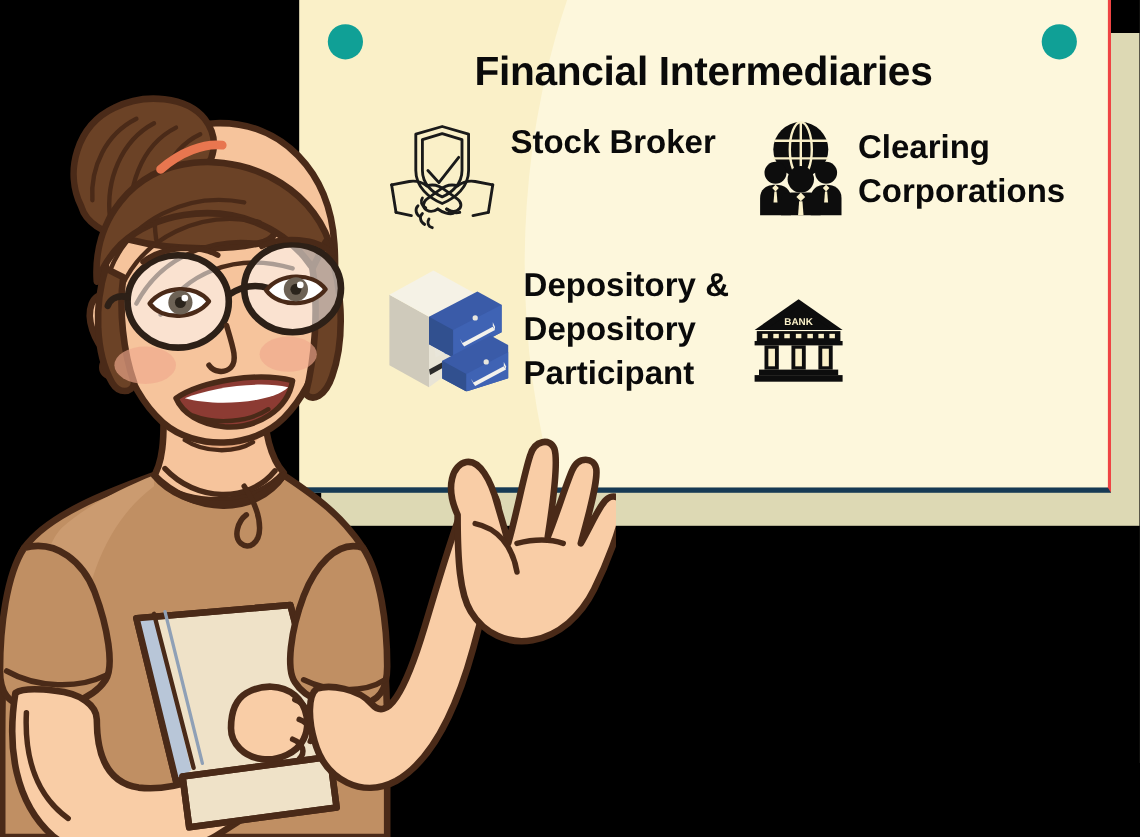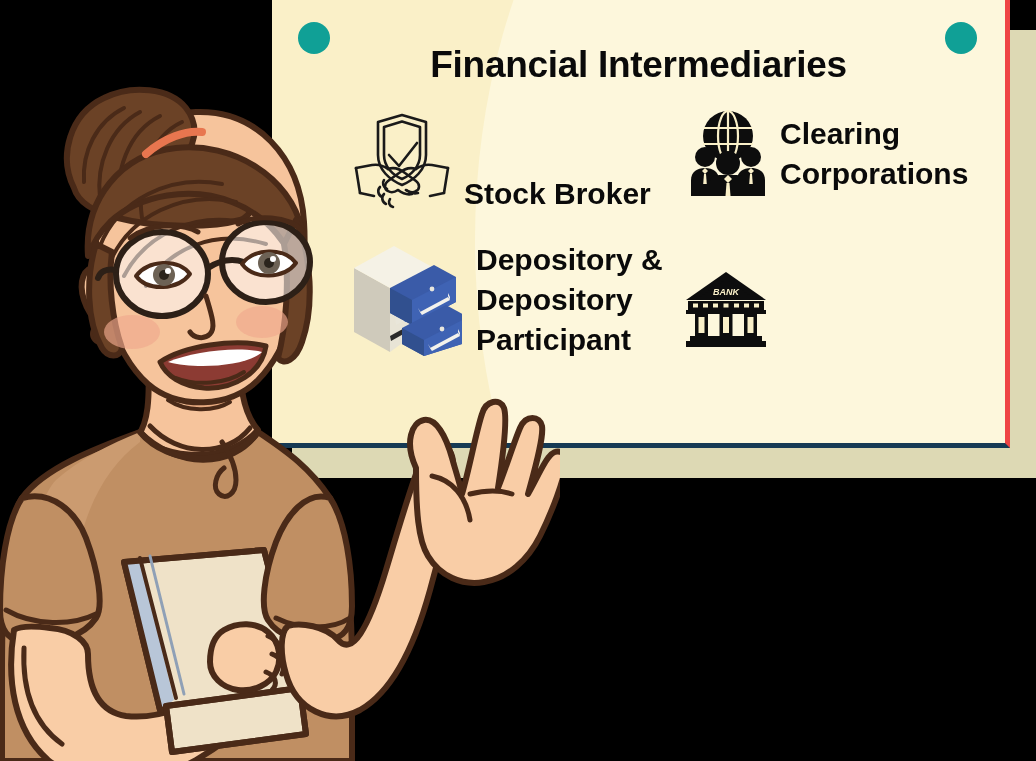--- a/index.html
+++ b/index.html
@@ -30,21 +30,21 @@
     height: 448px;
     background: #ddd9b4;
   }
   .board {
     position: absolute;
     left: 272px;
     top: 0px;
     width: 738px;
     height: 448px;
     background: #faf0c8;
-    border-right: 5px solid #ef4444;
+    border-right: 3px solid #ef4444;
     border-bottom: 5px solid #163a54;
     box-sizing: border-box;
     overflow: hidden;
   }
   .board-swoosh {
     position: absolute;
     right: -210px;
     top: -300px;
     width: 740px;
     height: 1080px;
@@ -83,39 +83,39 @@
   .items {
     position: absolute;
     left: 0;
     top: 108px;
     width: 100%;
     height: 300px;
   }
   .item {
     position: absolute;
     display: flex;
-    align-items: flex-end;
+    align-items: flex-start;
     gap: 14px;
   }
   .item-label {
     font-size: 30px;
     font-weight: bold;
     color: #0a0a0a;
     line-height: 1.33;
     white-space: pre-line;
   }
   .item-icon {
     flex: 0 0 auto;
     display: block;
   }
 
   .item-stock-broker      { left: 82px;  top: 2px; }
   .item-clearing          { left: 418px; top: 0px; align-items: center; }
   .item-depository        { left: 72px;  top: 132px; }
-  .item-banks             { left: 412px; top: 162px; font-style: italic; }
+  .item-banks             { left: 412px; top: 162px; }
 
   
   .character {
     position: absolute;
     left: 0px;
     top: 70px;
     width: 560px;
     height: 691px;
   }
 

